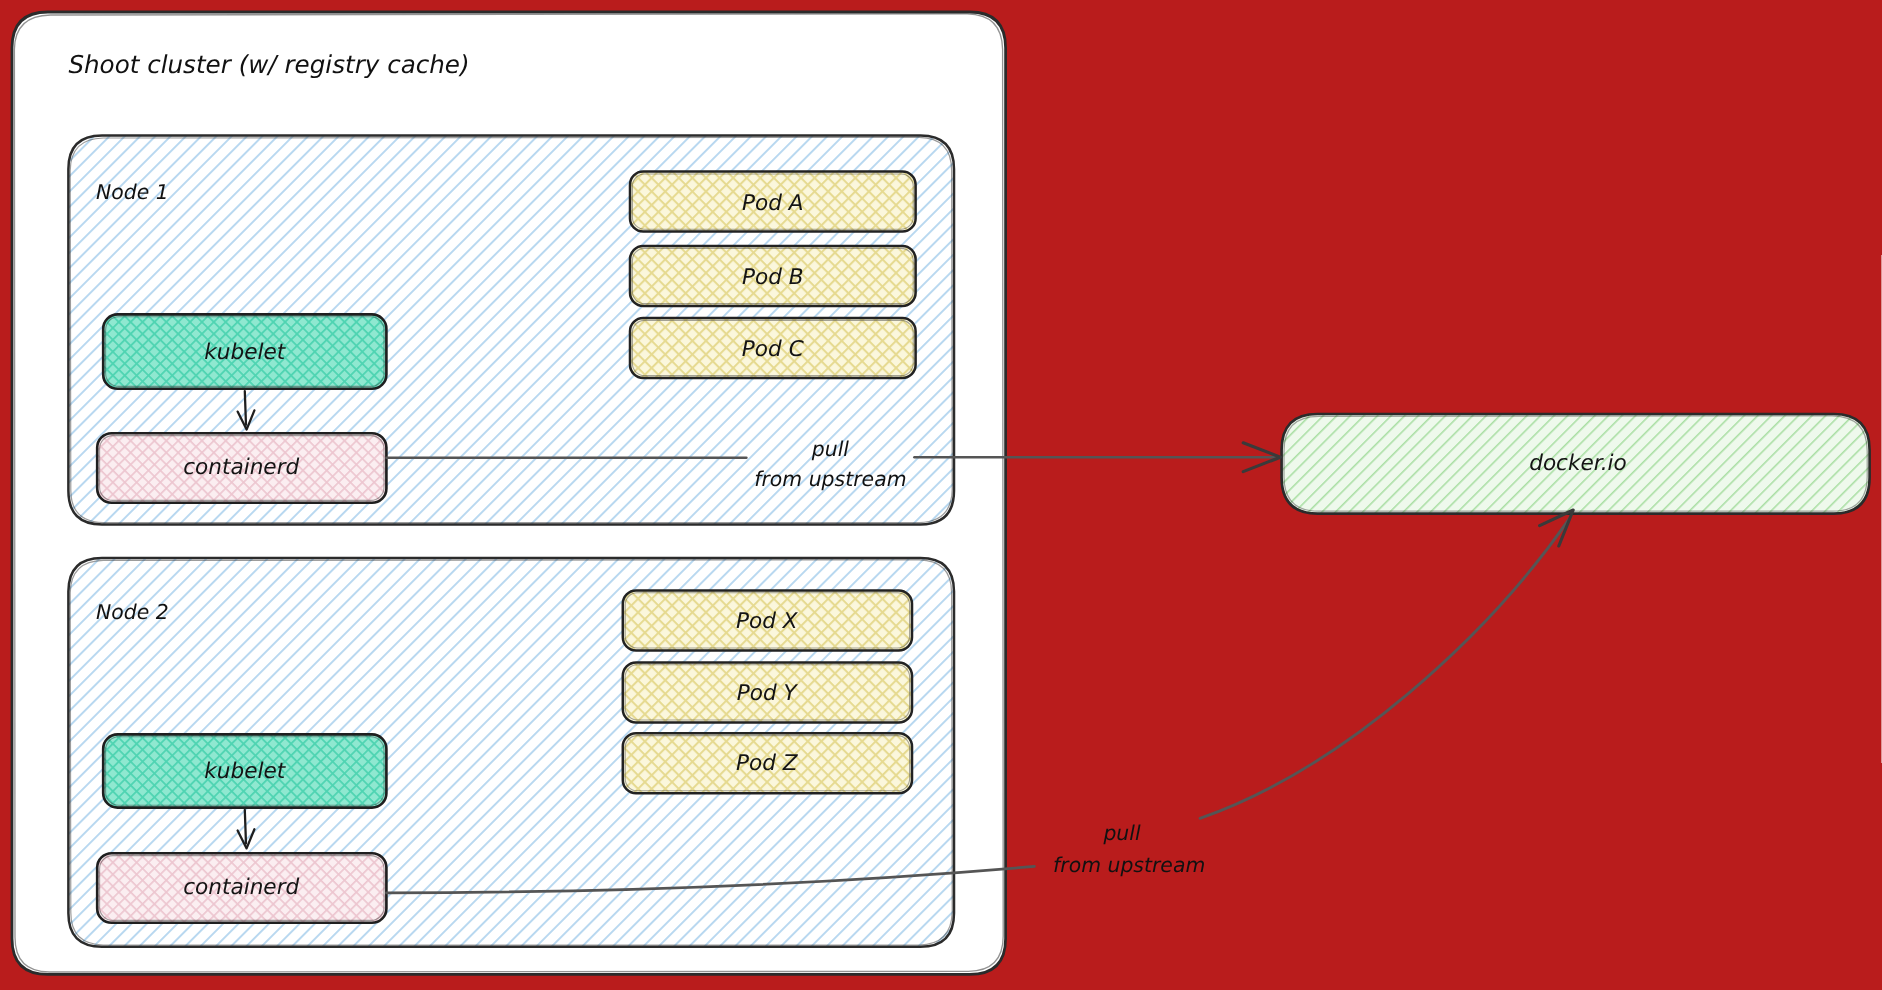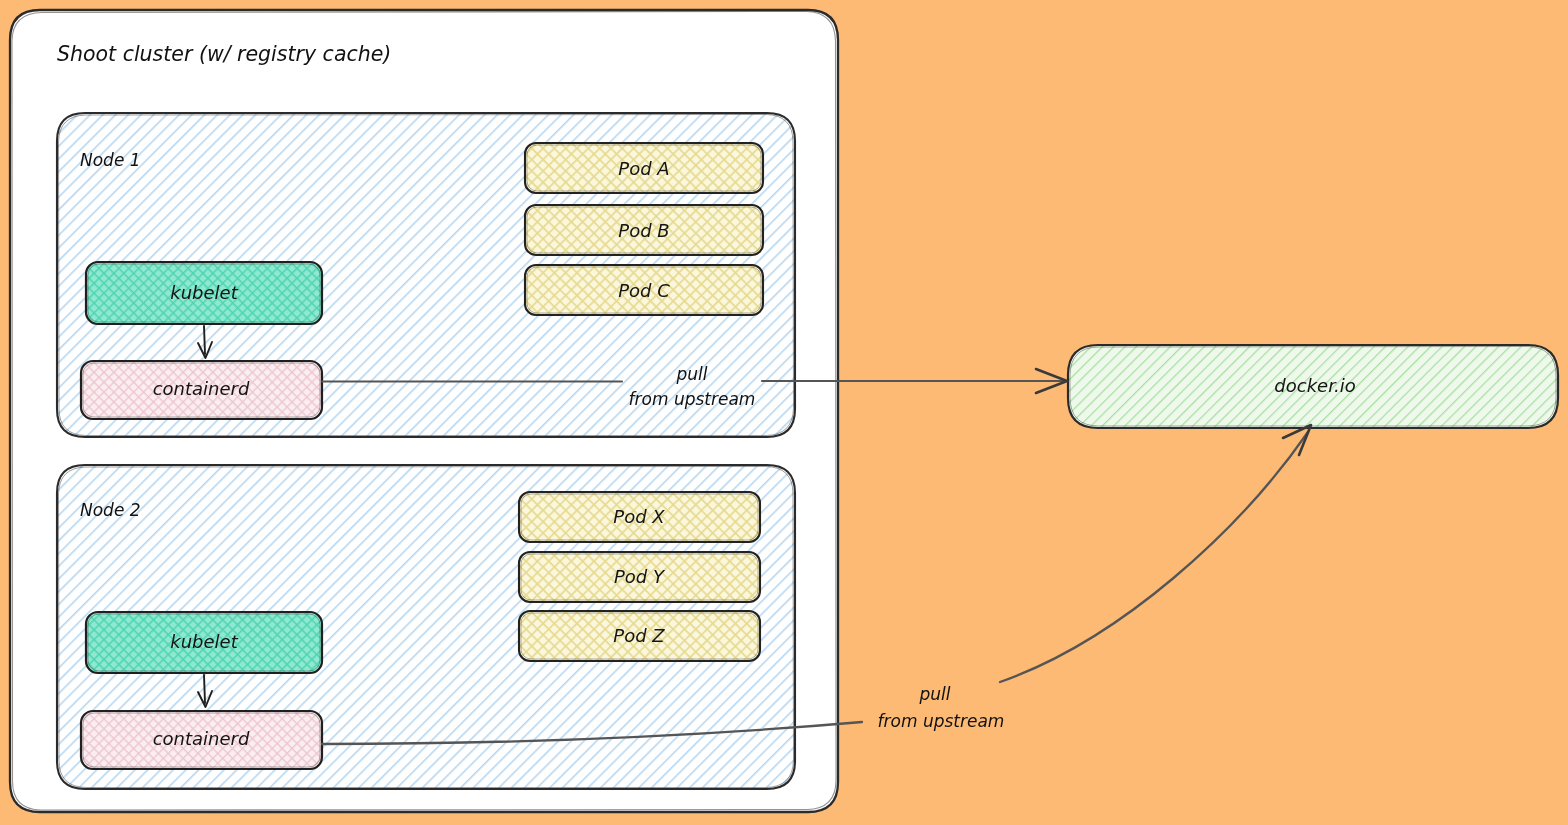--- a/index.html
+++ b/index.html
@@ -7,21 +7,21 @@
     padding: 0;
     background: #ffffff;
   }
   body {
     font-family: "DejaVu Sans", sans-serif;
   }
   #canvas {
     position: relative;
     width: 1568px;
     height: 825px;
-    background: #fdba74;
+    background: #b91c1c;
     overflow: hidden;
   }
   svg.layer {
     position: absolute;
     top: 0;
     left: 0;
     width: 1568px;
     height: 825px;
   }
   .hand-text {

